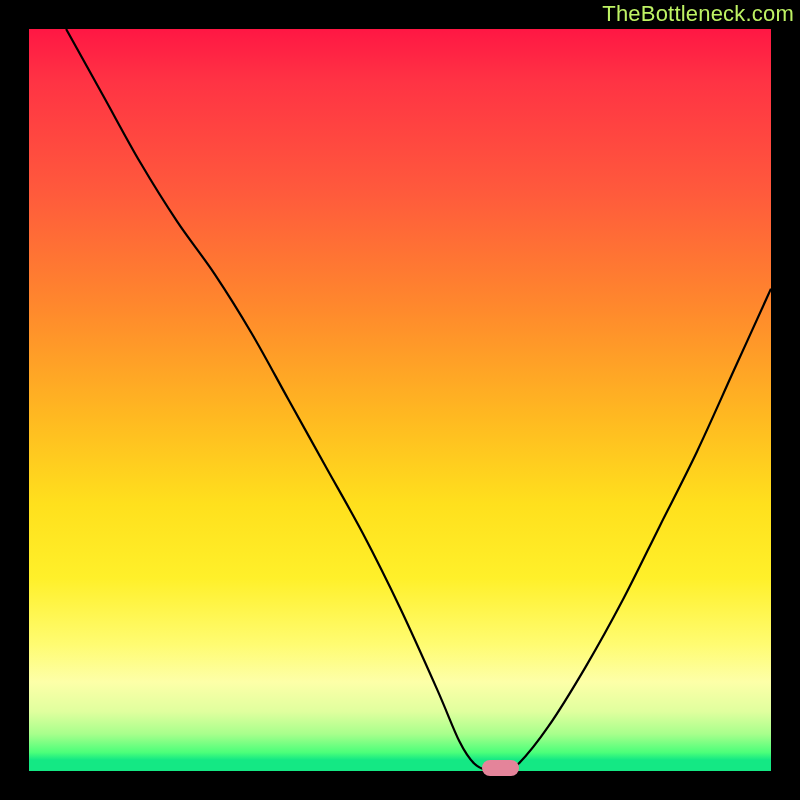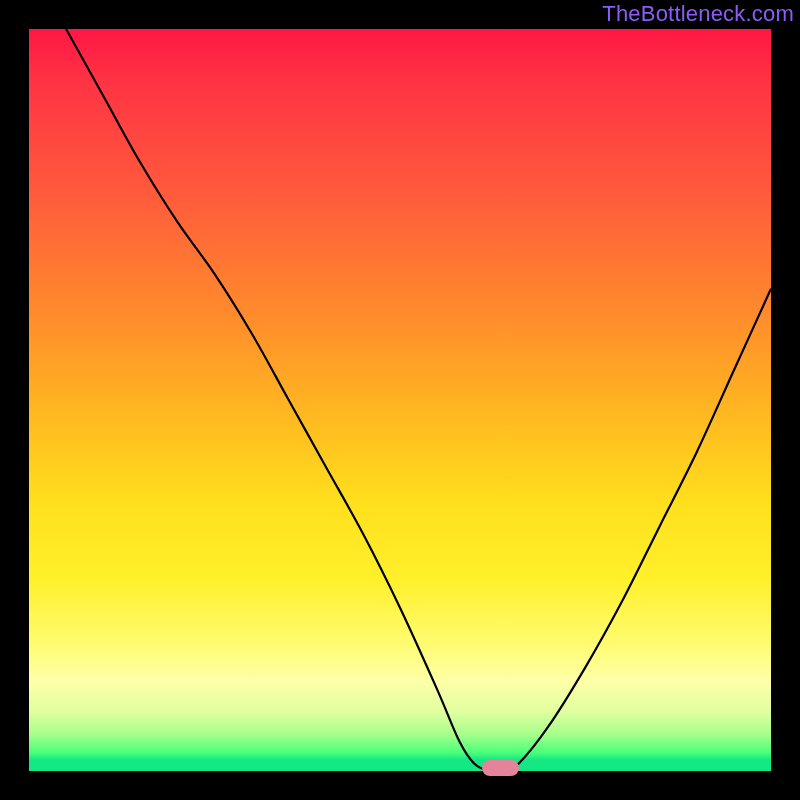--- a/index.html
+++ b/index.html
@@ -51,21 +51,21 @@
     border-radius: 999px;
     background: #e4849a;
     height: 16px;
   }
   .watermark {
     position: absolute;
     top: 1px;
     right: 6px;
     font-family: Arial, Helvetica, sans-serif;
     font-size: 22px;
-    color: #8b5cf6;
+    color: #bef264;
     letter-spacing: 0.2px;
     user-select: none;
   }
 </style>
 </head>
 <body>
 <div class="container">
 
   <div class="plot-area"></div>
 

